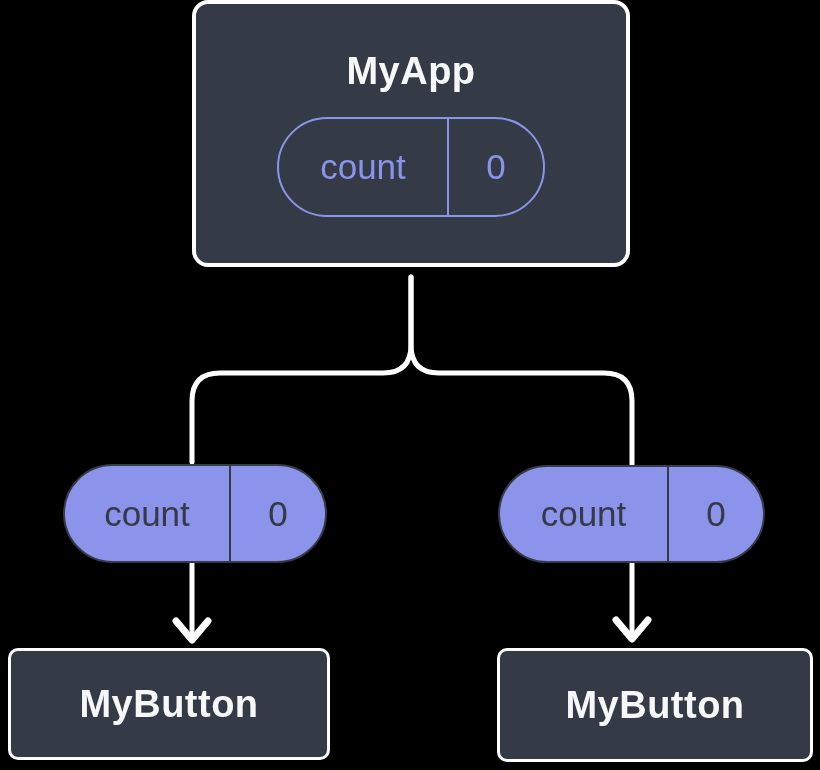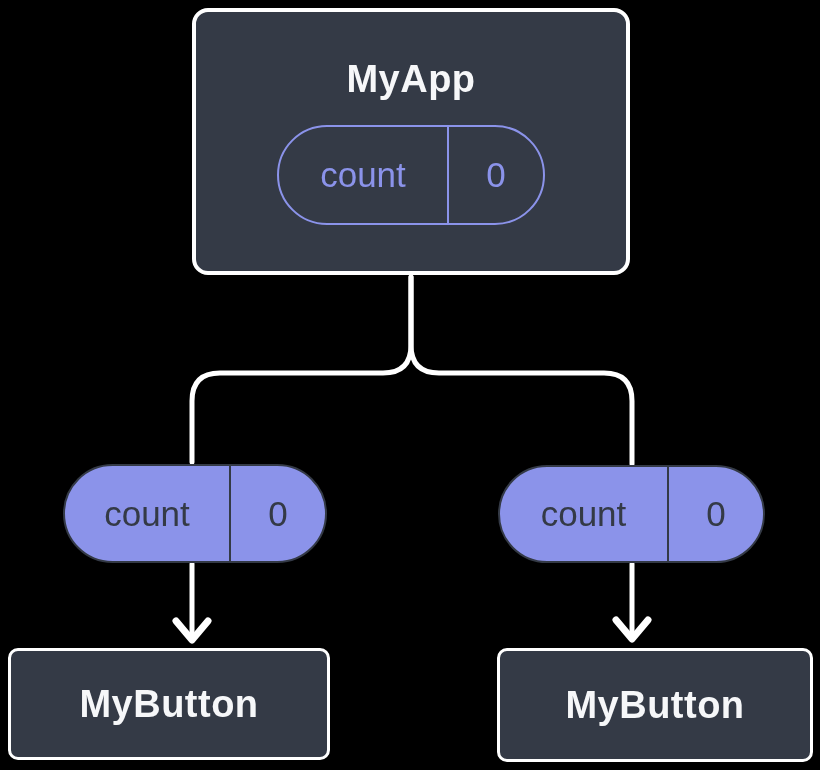--- a/index.html
+++ b/index.html
@@ -33,21 +33,21 @@
     background: #343a46;
     border: 4px solid #ffffff;
     box-sizing: border-box;
     display: flex;
     flex-direction: column;
     align-items: center;
     color: #f6f7f9;
   }
   .node-root {
     left: 192px;
-    top: 8px;
+    top: 0;
     width: 438px;
     height: 267px;
     border-radius: 16px;
     padding-top: 46px;
   }
   .node-title {
     font-size: 38px;
     font-weight: 600;
     letter-spacing: 0.5px;
     color: #f6f7f9;

